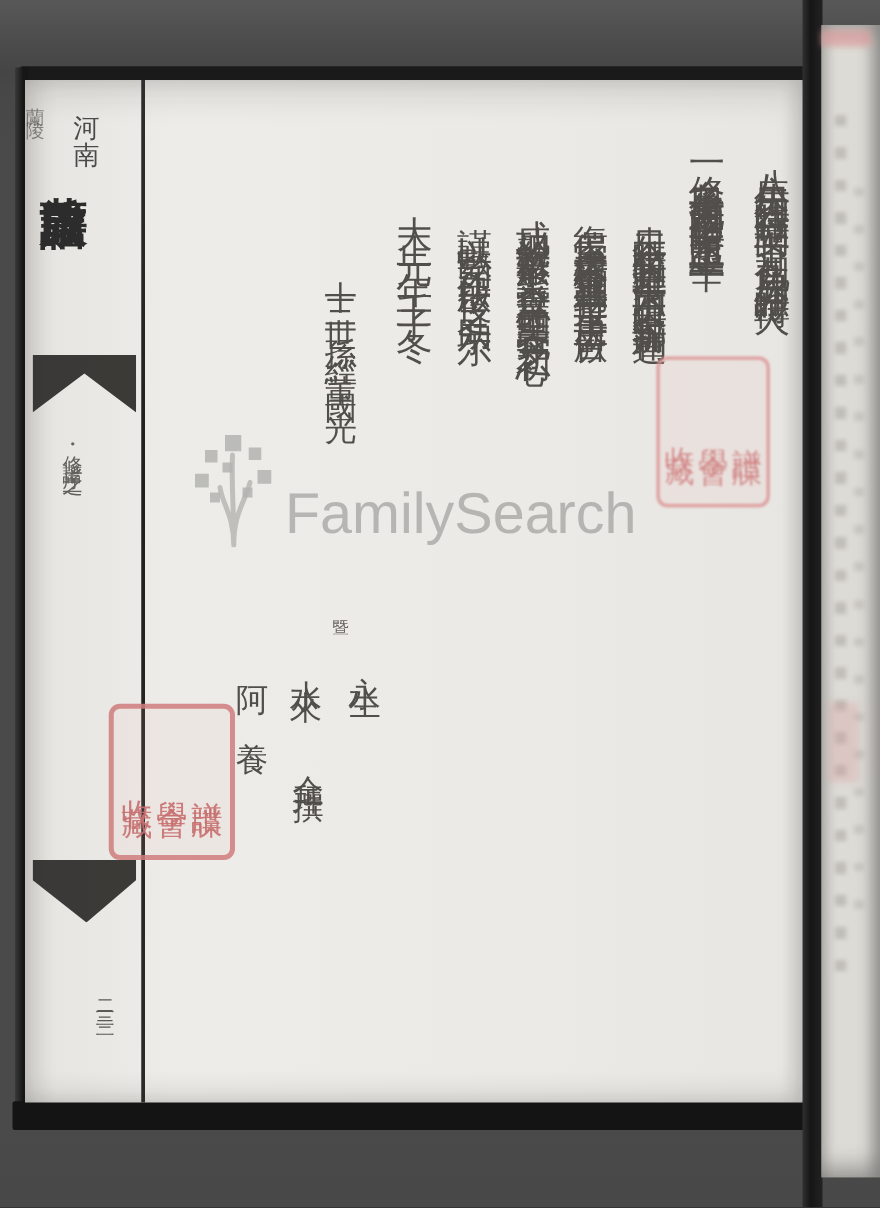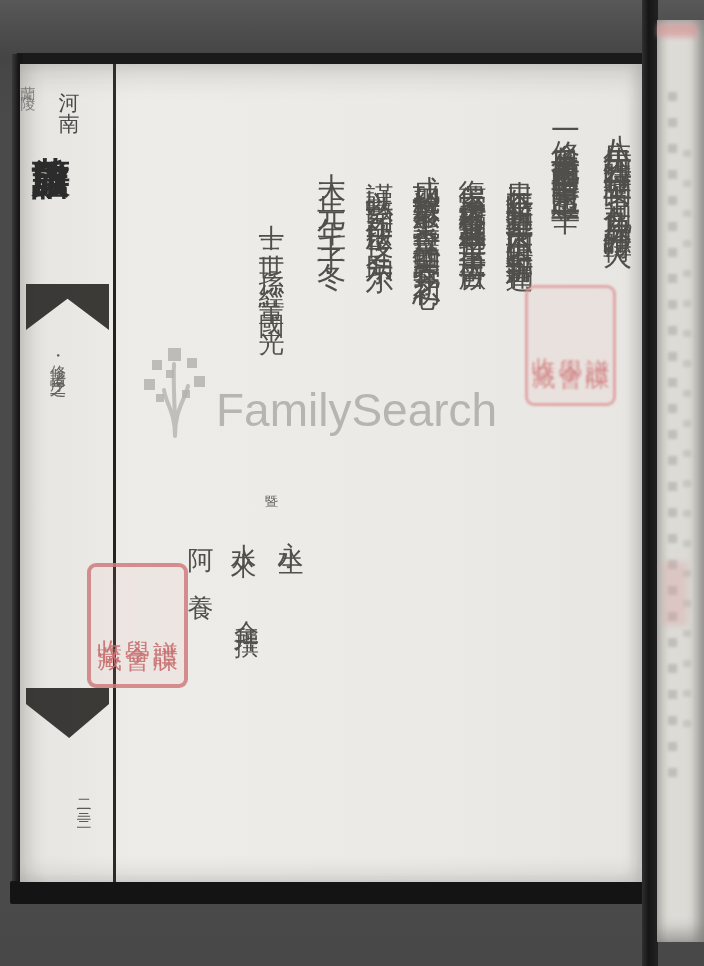--- a/index.html
+++ b/index.html
@@ -50,21 +50,21 @@
   .fishtail-bottom{left:6px;top:624px;width:83px;height:50px;clip-path:polygon(0 0,100% 0,100% 32%,52% 100%,0 32%);}
   
   .seal{position:absolute;border-radius:9px;display:flex;align-items:center;justify-content:center;}
   .seal-archive{left:67px;top:499px;width:93px;height:117px;border:4px solid rgba(207,125,125,.85);background:rgba(235,180,180,.10);filter:blur(.4px);}
   .seal-library{left:505px;top:221px;width:85px;height:115px;border:3px solid rgba(219,148,148,.75);background:rgba(235,180,180,.12);filter:blur(.9px);}
   .seal-text{writing-mode:vertical-rl;text-orientation:upright;line-height:1;}
   .seal-archive .seal-text{font-size:25px;letter-spacing:6px;color:rgba(198,112,112,.9);}
   .seal-library .seal-text{font-size:24px;letter-spacing:7px;color:rgba(208,130,130,.85);}
   .seal-text span{display:block;margin:0 3px;}
   
-  .watermark{position:absolute;left:142px;top:346px;display:flex;align-items:center;pointer-events:none;}
+  .watermark{position:absolute;left:154px;top:346px;display:flex;align-items:center;pointer-events:none;}
   .watermark svg{opacity:.45;}
   .watermark-text{
     font-family:"Liberation Sans","DejaVu Sans",sans-serif;font-size:46px;font-weight:500;
     color:rgba(108,108,108,.42);letter-spacing:0px;margin-left:8px;margin-top:36px;
   }
   
   .page-strip{
     position:absolute;left:657px;top:20px;width:47px;height:922px;
     background:linear-gradient(90deg,#cfcdc8 0px,#dedcd7 10px,#dbd9d4 100%);
     box-shadow:inset -8px 0 10px rgba(50,50,50,.25), inset 0 10px 12px rgba(50,50,50,.18), inset 0 -12px 14px rgba(40,40,40,.25);

